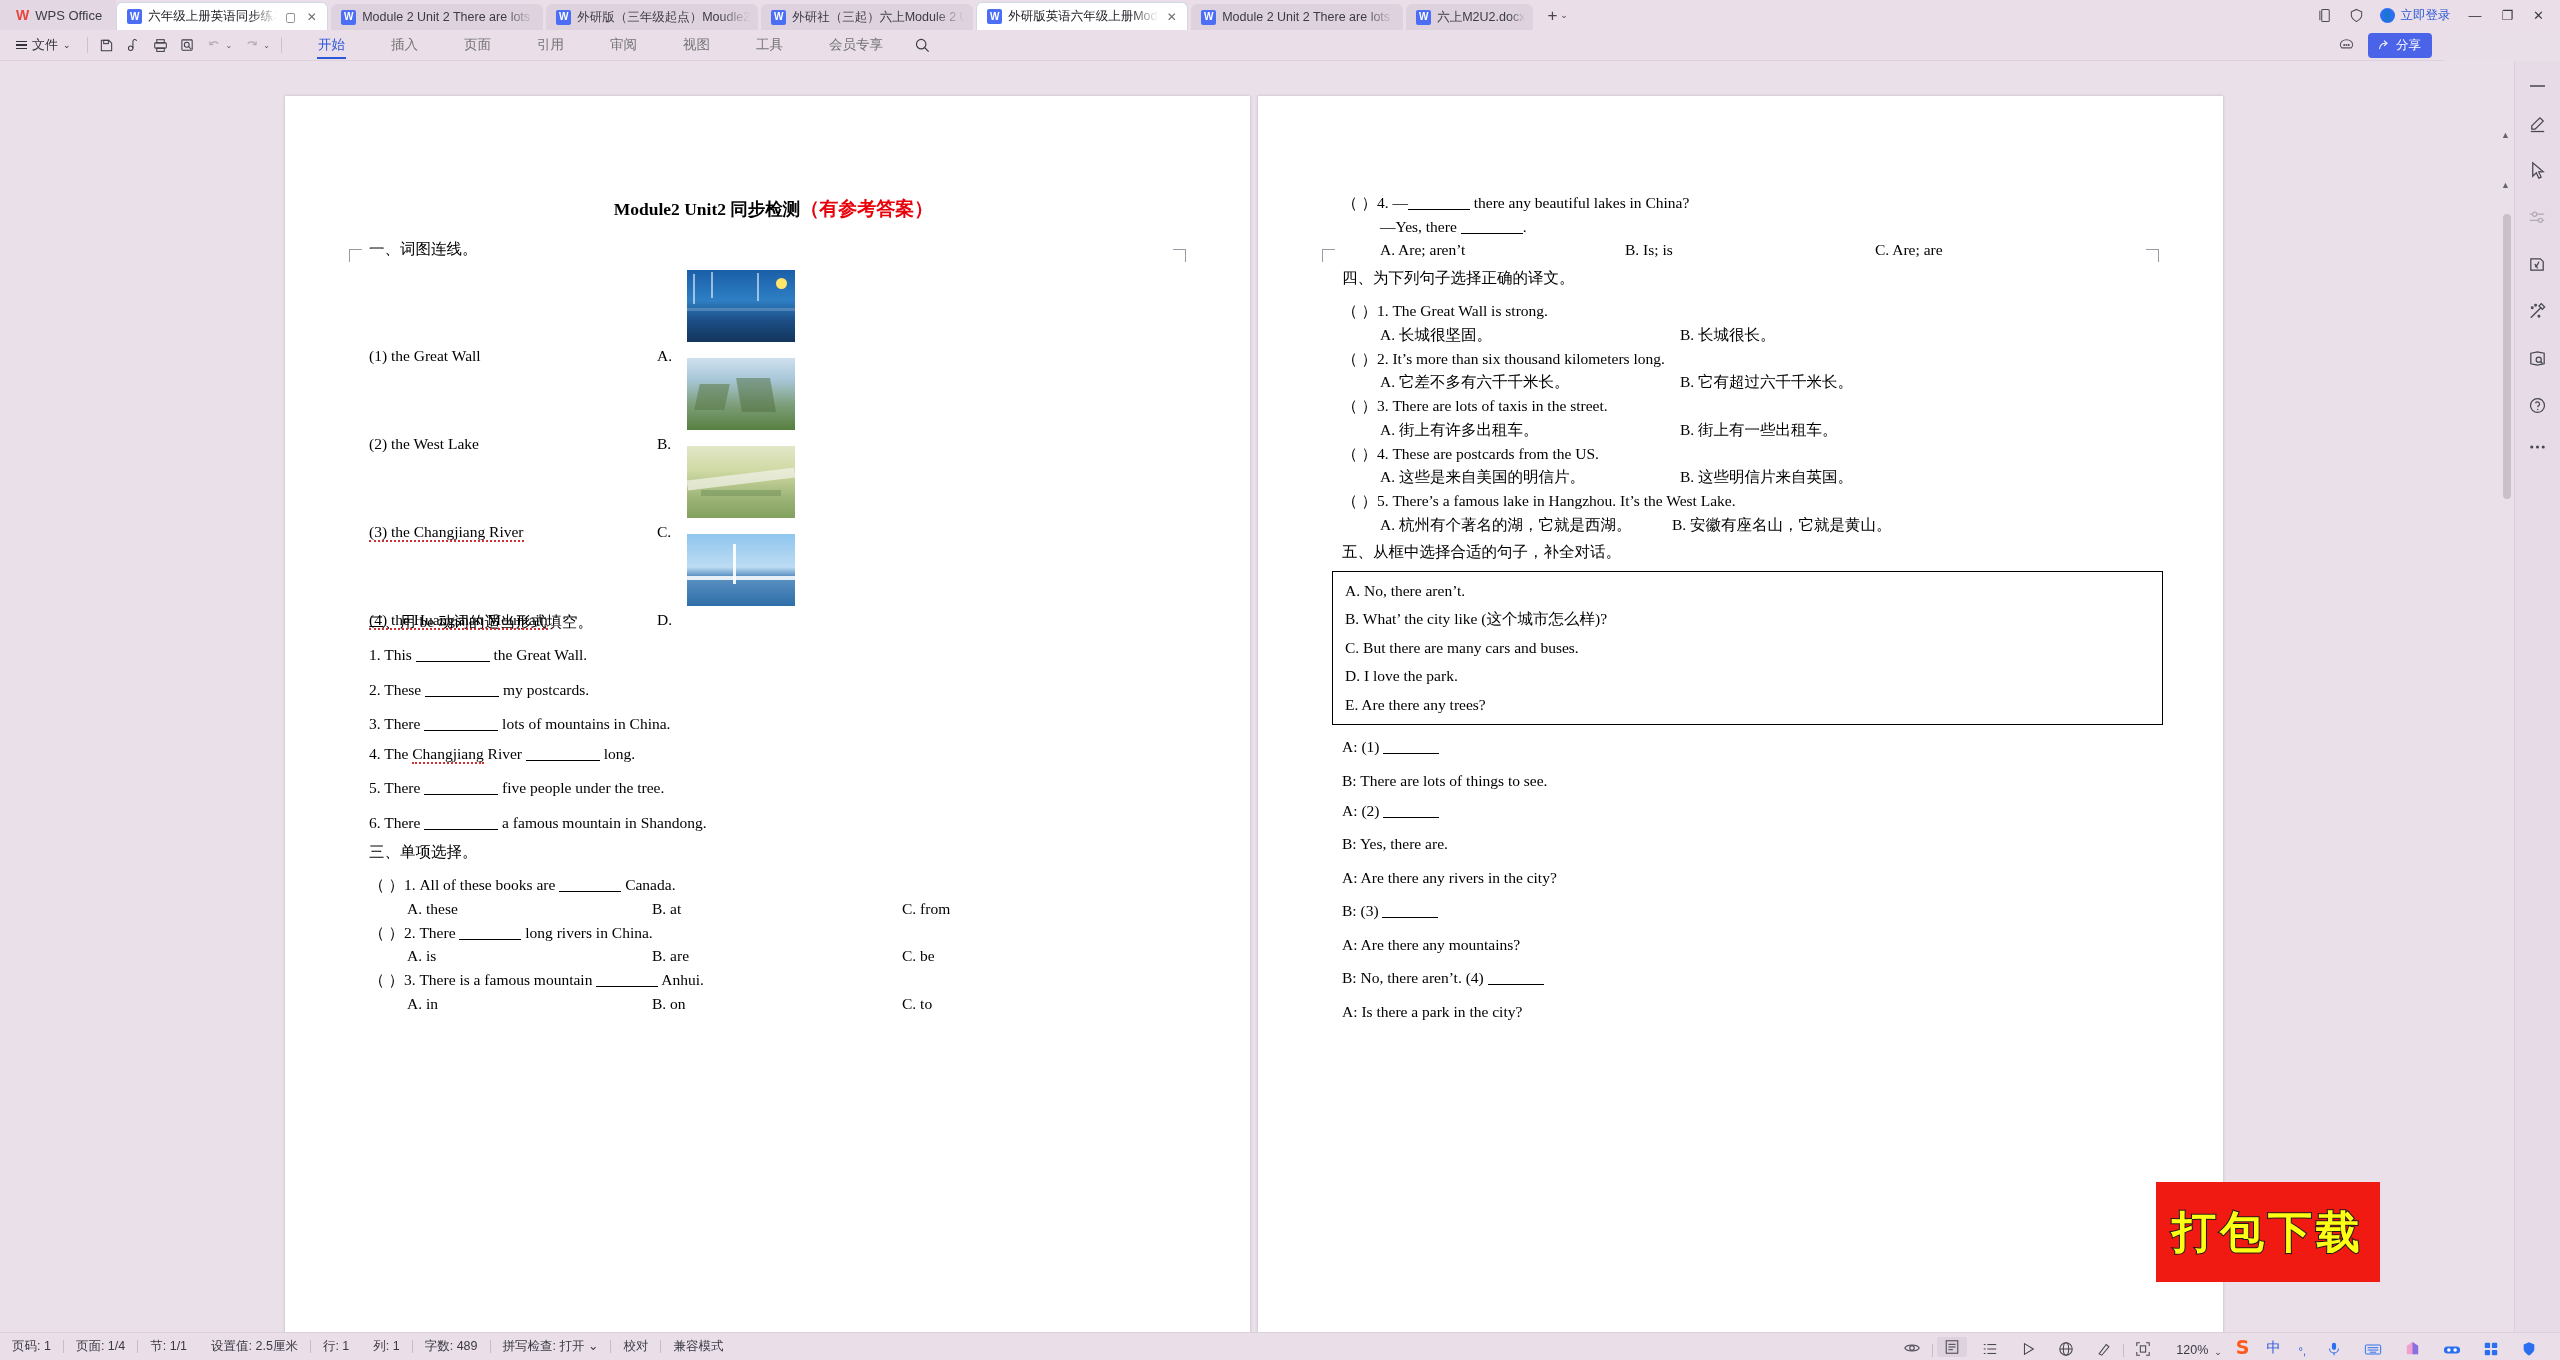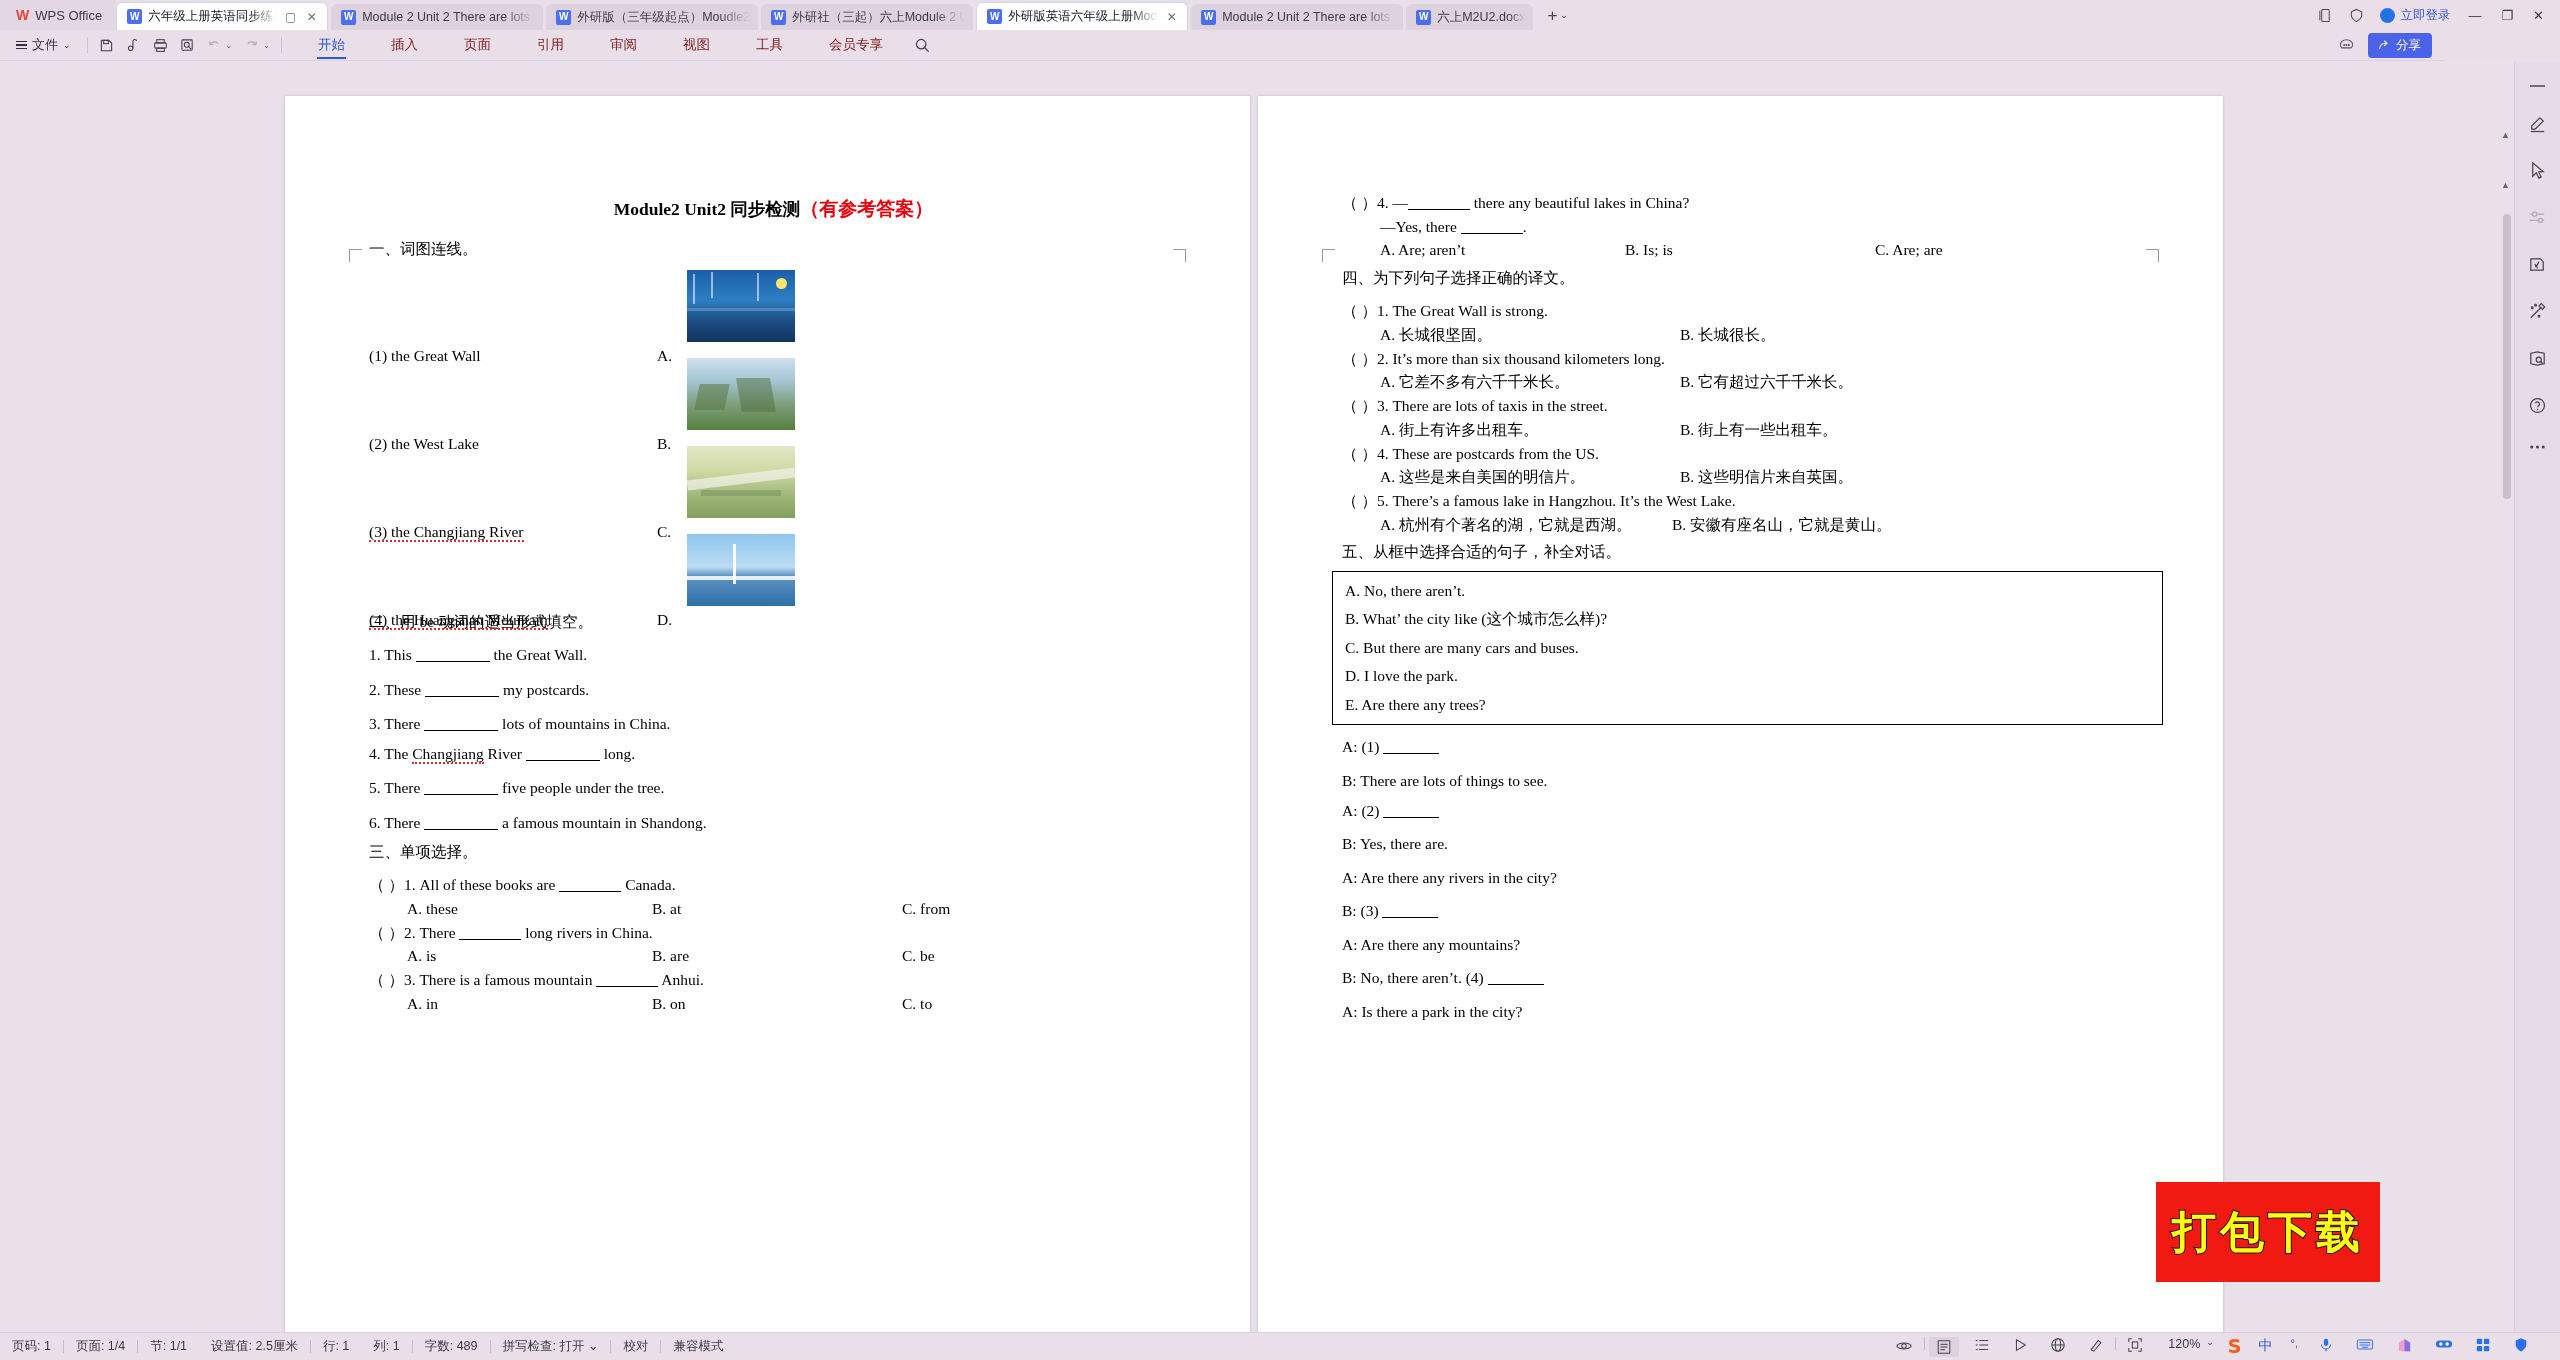--- a/index.html
+++ b/index.html
@@ -104,21 +104,21 @@
   .hamburger { display: inline-flex; flex-direction: column; gap: 2px; }
   .hamburger i { display: block; width: 11px; height: 1.5px; background: #32323c; }
   .vsep { width: 1px; height: 16px; background: #cfc2cf; margin: 0 5px; }
   .qicons { display: flex; align-items: center; gap: 12px; padding: 0 6px; }
   .qicon { color: #3d3d47; display: flex; align-items: center; }
   .qicon.dim { color: #b0a8b2; }
   .mini-carat { font-size: 8px; color: #5a5a64; margin-left: -8px; }
 
   .menu-tabs { display: flex; align-items: center; gap: 12px; margin-left: 14px; }
   .menu-tab {
-    font-size: 13.5px; color: #7f1d1d;
+    font-size: 13.5px; color: #737373;
     padding: 0 17px; height: 31px;
     display: flex; align-items: center; position: relative;
   }
   .menu-tab.sel { color: #2b57d8; }
   .menu-tab.sel::after {
     content: ""; position: absolute; left: 16px; right: 16px; bottom: 2px;
     height: 2px; background: #2b57d8;
   }
   .search-ic { margin-left: 14px; color: #3d3d47; display: flex; align-items: center; }
 
@@ -242,21 +242,21 @@
   
   .statusbar {
     position: absolute; left: 0; bottom: 0; width: 2560px; height: 28px;
     background: #eadfe9;
     display: flex; align-items: center;
     font-size: 12.5px; color: #3a3a44;
     border-top: 1px solid #ddd0dd;
   }
   .st-item { padding: 0 12px; white-space: nowrap; }
   .st-sep { width: 1px; height: 13px; background: #c9bcc9; }
-  .status-right { margin-left: auto; display: flex; align-items: flex-start; gap: 0; padding-right: 20px; }
+  .status-right { margin-left: auto; display: flex; align-items: flex-end; gap: 0; padding-right: 12px; }
   .st-ic { padding: 0 11px; color: #44444e; display: flex; align-items: center; }
   .st-ic.boxed { background: #ded2de; border-radius: 3px; padding: 2px 7px; margin: 0 4px; }
   .zoom-val { padding: 0 6px 0 14px; color: #3a3a44; }
   .sogou-s {
     font-family: "DejaVu Sans", sans-serif;
     color: #ff5a1e; font-size: 19px; font-weight: bold; line-height: 1;
     padding: 0 8px;
   }
   .ime { color: #2b57d8; font-size: 14px; padding: 0 9px; }
   .ime-sm { color: #2b57d8; font-size: 11px; padding: 0 9px; }

